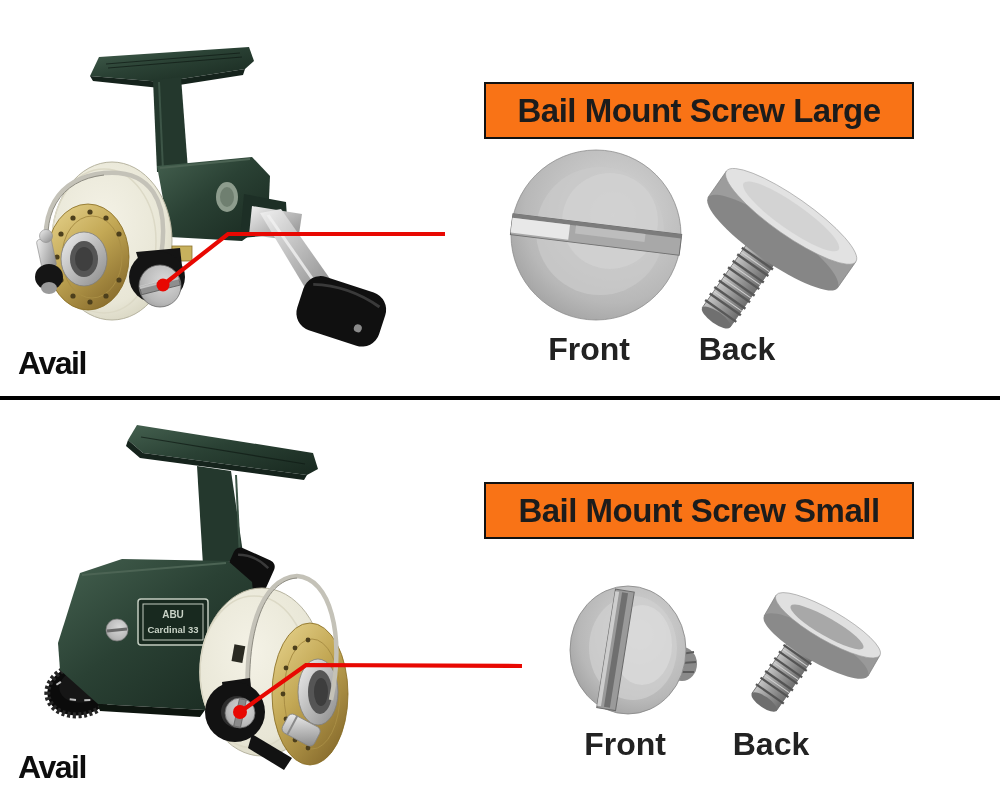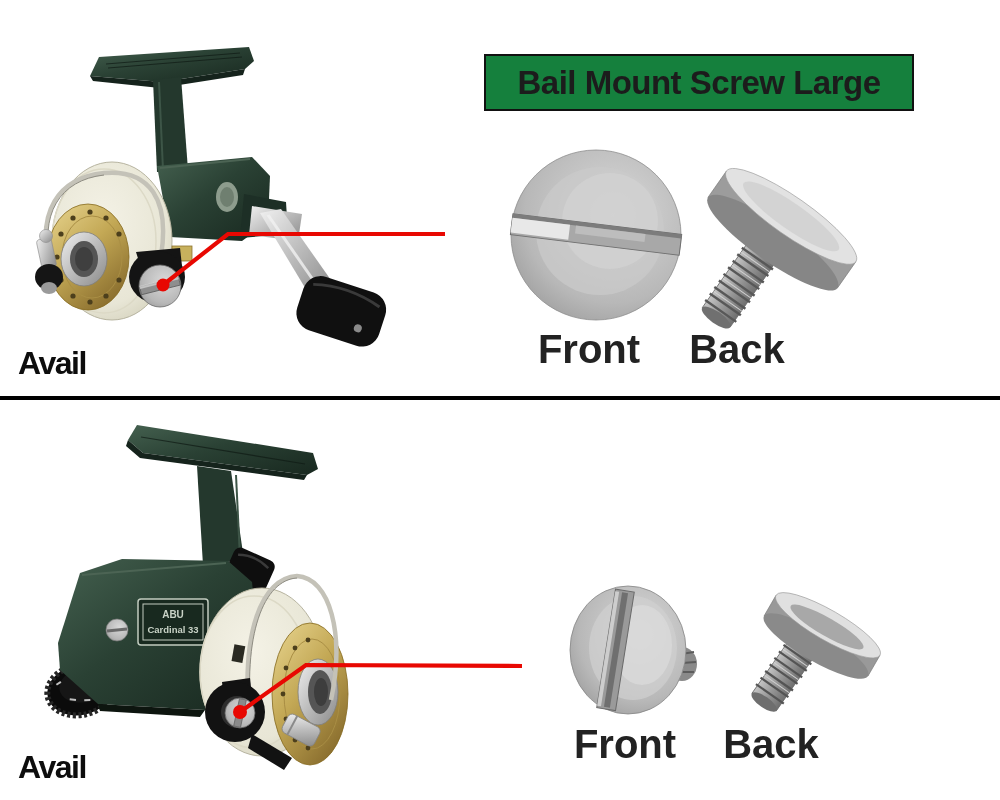--- a/index.html
+++ b/index.html
@@ -2,30 +2,30 @@
 <html><head>
 <meta charset="utf-8">
 <style>
   html,body{margin:0;padding:0;background:#fff;}
   .stage{
     position:relative;width:1000px;height:800px;background:#ffffff;overflow:hidden;
     font-family:"Liberation Sans", sans-serif;
   }
   .art{position:absolute;left:0;top:0;}
   .title-box{
-    position:absolute;width:426px;height:53px;border:2px solid #111;background:#15803d;
-    display:flex;align-items:center;justify-content:center;
+    position:absolute;width:426px;height:53px;border:2px solid #111;background:#f97316;
+    display:flex;align-items:center;justify-content:center;margin-top:28px;
   }
   .title-box span{
     font-size:33px;font-weight:bold;color:#1c1c1c;letter-spacing:-0.5px;white-space:nowrap;
   }
   .tb1{left:484px;top:54px;}
   .tb2{left:484px;top:454px;}
   .view-label{
-    position:absolute;width:160px;text-align:center;font-size:40px;font-weight:bold;
+    position:absolute;width:160px;text-align:center;font-size:32px;font-weight:bold;
     color:#222;line-height:36px;
   }
   .fl1{left:509px;top:331px;}
   .bl1{left:657px;top:331px;}
   .fl2{left:545px;top:726px;}
   .bl2{left:691px;top:726px;}
   .brand{
     position:absolute;left:18px;font-size:32px;font-weight:bold;color:#0d0d0d;
     letter-spacing:-1.5px;
   }
@@ -309,17 +309,20 @@
 
   <div class="title-box tb1">
     <span>Bail Mount Screw Large</span>
   </div>
   <div class="view-label fl1">Front</div>
   <div class="view-label bl1">Back</div>
   <div class="brand br1">Avail</div>
 
   <div class="divider"></div>
 
+  <div class="title-box tb2">
+    <span>Bail Mount Screw Small</span>
+  </div>
   <div class="view-label fl2">Front</div>
   <div class="view-label bl2">Back</div>
   <div class="brand br2">Avail</div>
 
 </div>
 
 </body></html>

